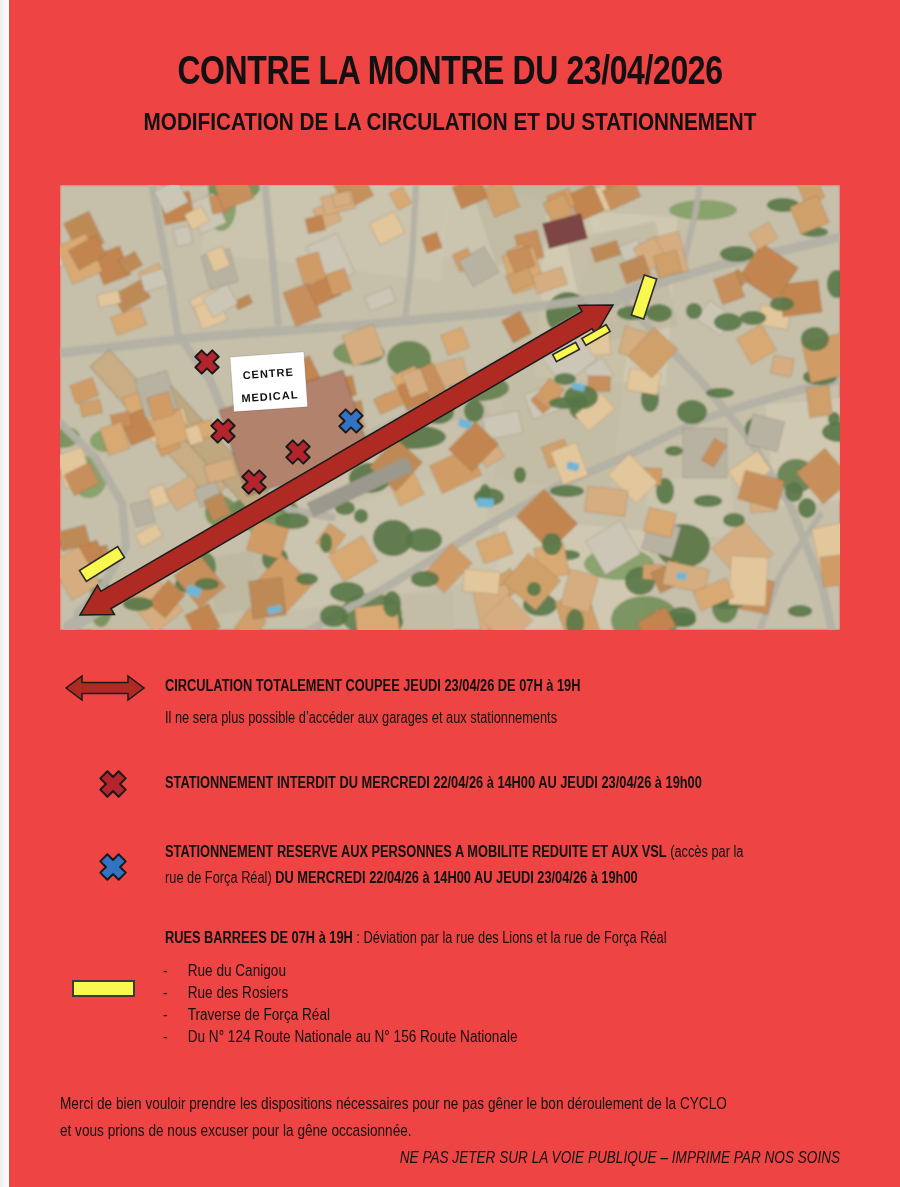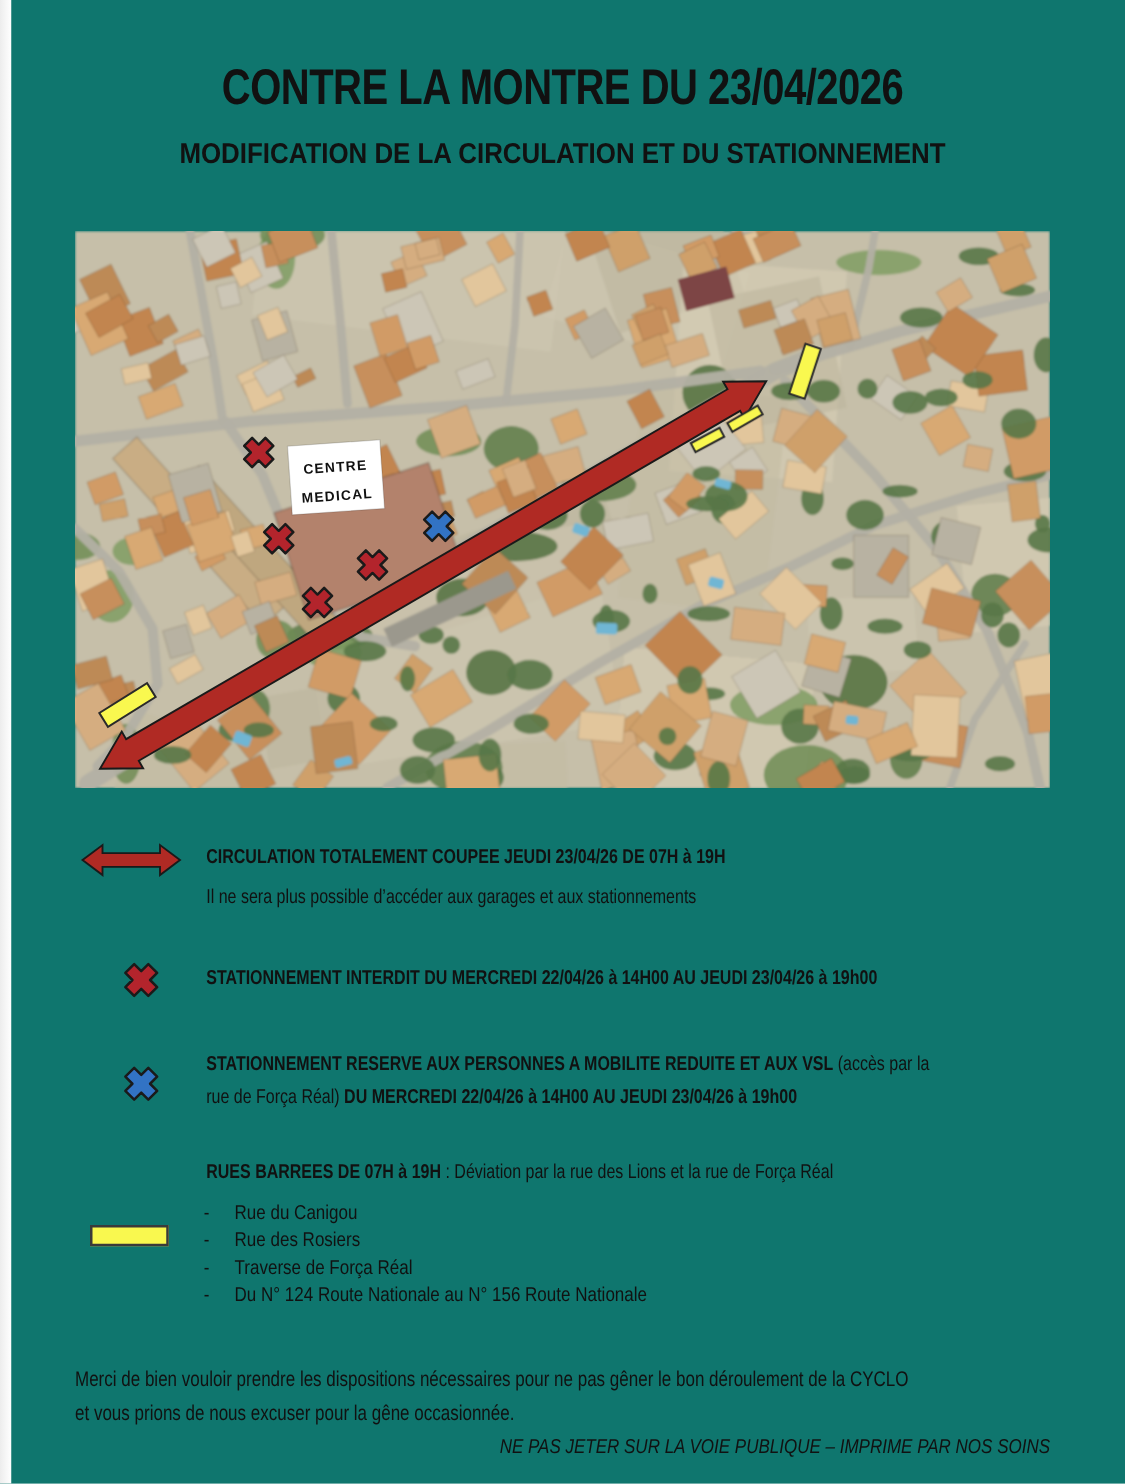--- a/index.html
+++ b/index.html
@@ -1,16 +1,16 @@
 <!DOCTYPE html>
 <html><head>
 <meta charset="utf-8">
 <style>
   html,body{margin:0;padding:0;background:#ffffff;}
-  .page{position:relative;width:900px;height:1187px;background:#0f766e;overflow:hidden;
+  .page{position:relative;width:900px;height:1187px;background:#ef4444;overflow:hidden;
         font-family:"Liberation Sans",sans-serif;color:#111;}
   .edge-strip{position:absolute;left:0;top:0;width:9px;height:100%;
         background:linear-gradient(90deg,#ededed,#ffffff);}
   .title{position:absolute;left:0;top:48px;width:100%;margin:0;text-align:center;
         font-size:40px;font-weight:bold;letter-spacing:-0.5px;
         transform:scaleX(.80);transform-origin:50% 50%;white-space:nowrap;}
   .subtitle{position:absolute;left:0;top:109px;width:100%;margin:0;text-align:center;
         font-size:23px;font-weight:bold;
         transform:scaleX(.90);transform-origin:50% 50%;white-space:nowrap;}
   .map{position:absolute;left:60px;top:185px;width:780px;height:445px;overflow:hidden;}

